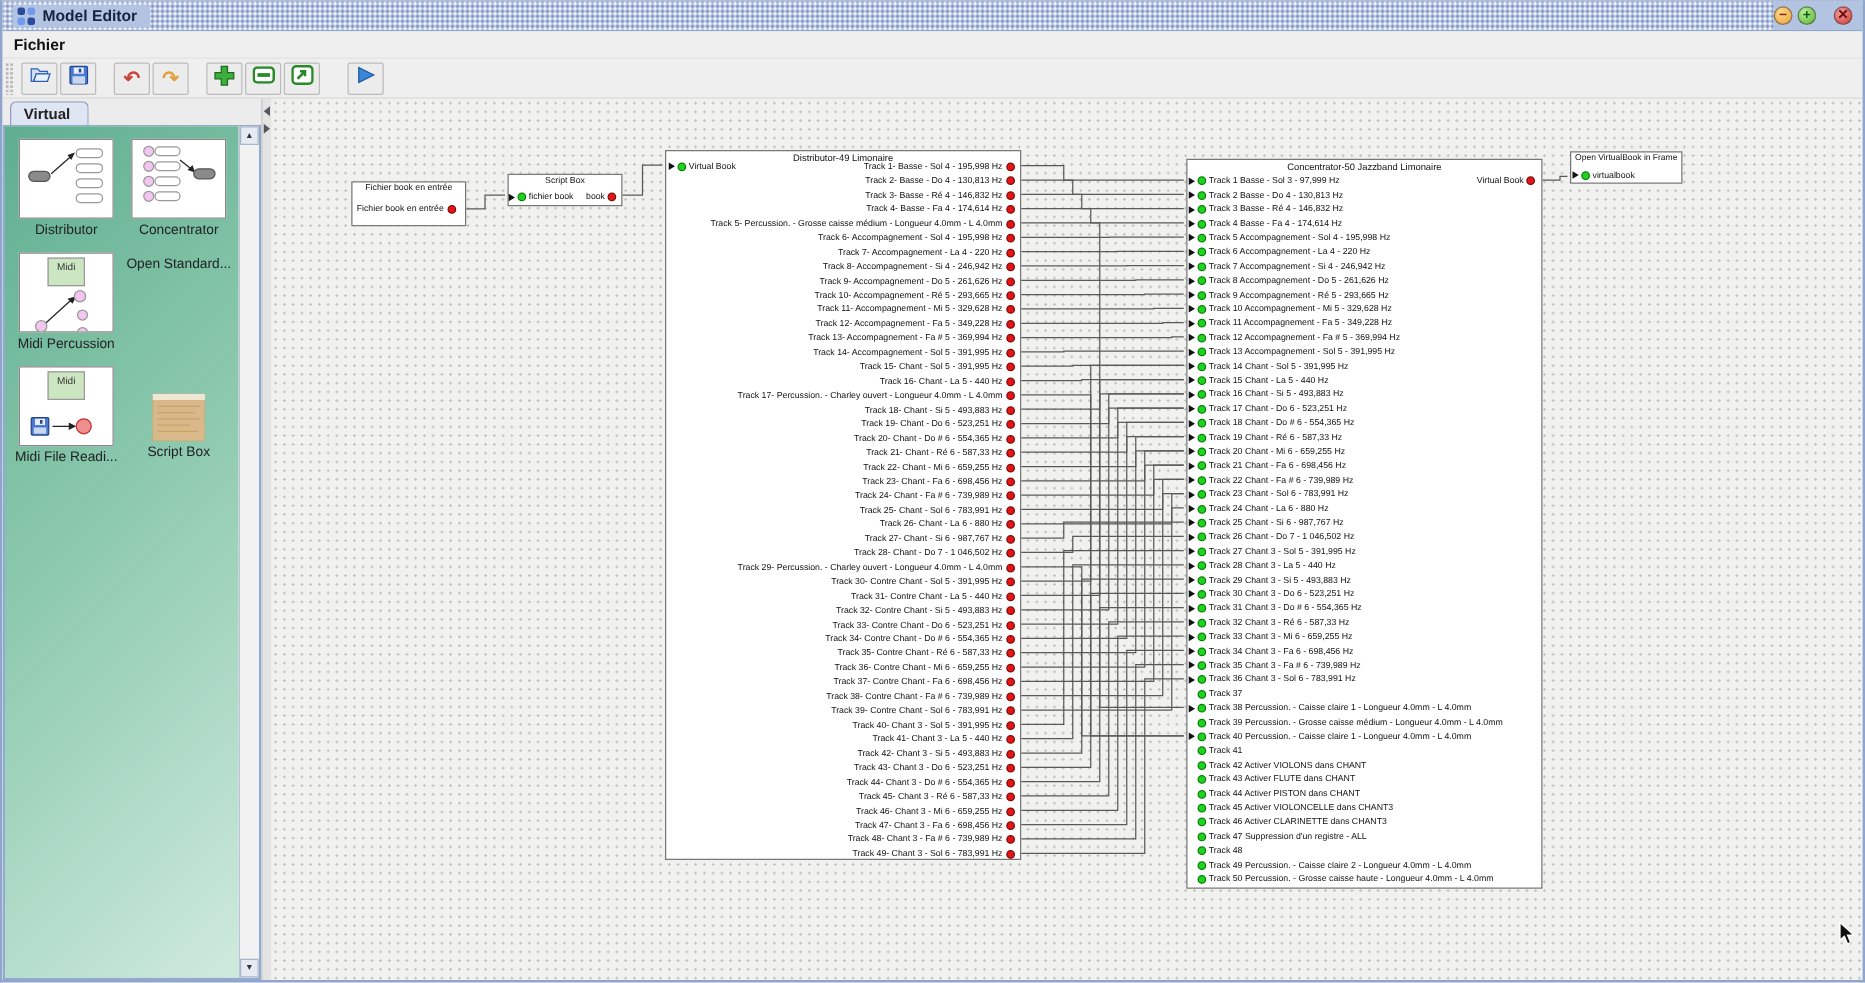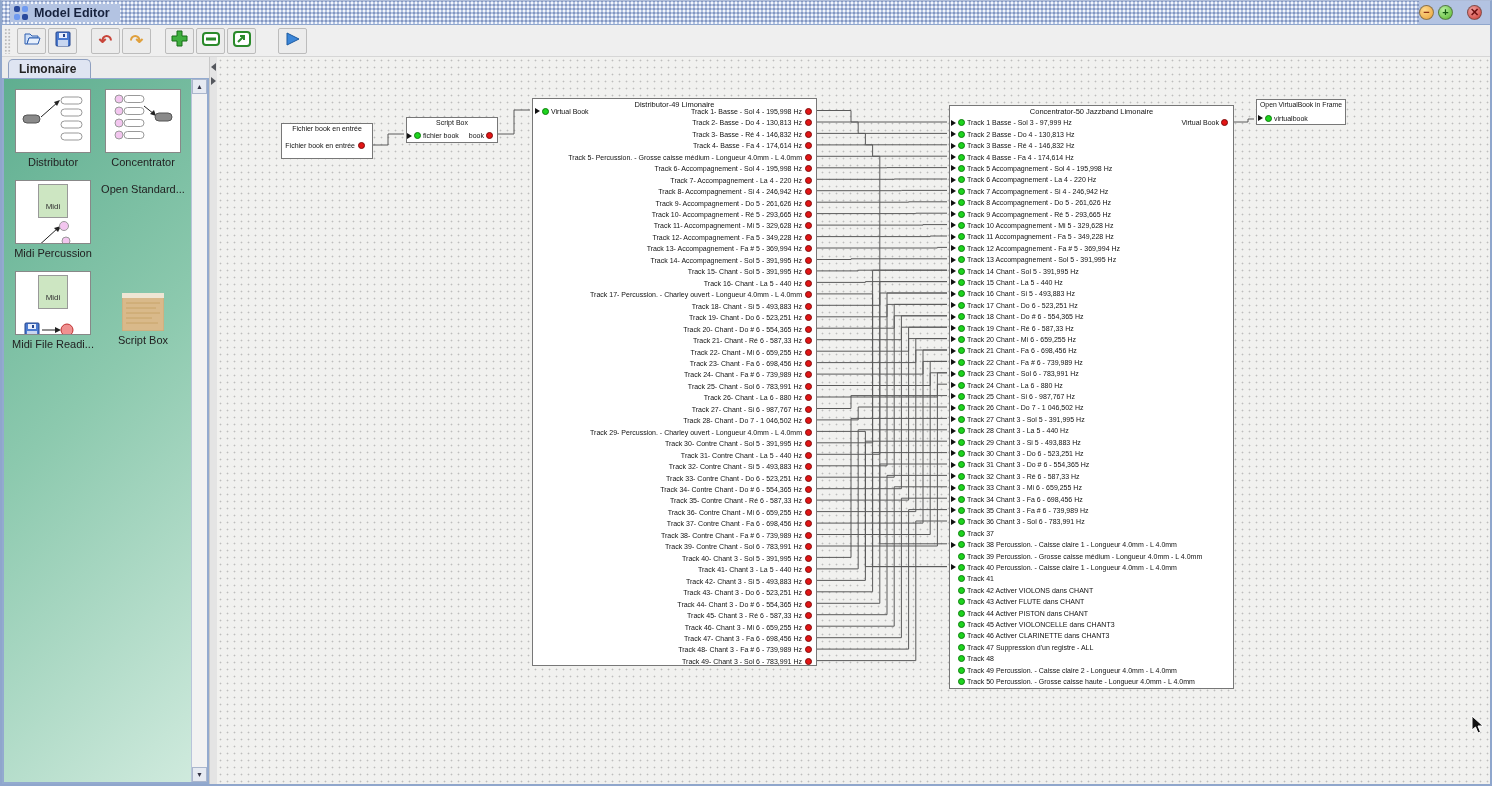--- a/index.html
+++ b/index.html
@@ -43,21 +43,21 @@
   .main { flex:1 1 auto; display:flex; min-height:0; }
   .left-panel { width:207px; flex:0 0 207px; display:flex; flex-direction:column; background:#e8e8e8; }
   .tab-row { height:21px; flex:0 0 21px; display:flex; align-items:flex-end; padding-left:6px; background:#ececec; }
   .tab { background:#dfe5f2; border:1px solid #8fa0c0; border-bottom:none; border-radius:5px 5px 0 0;
          font-size:12px; font-weight:bold; color:#222; padding:2px 14px 2px 10px; }
   .palette-wrap { flex:1; border:2px solid #93aacf; border-top:1px solid #93aacf; background:#fff; display:flex; min-height:0; }
   .palette { flex:1; background:linear-gradient(135deg, #5fae90 0%, #8cc9ae 45%, #cfeadd 100%); padding:10px 2px 0 10px;
              display:flex; flex-wrap:wrap; align-content:flex-start; column-gap:12px; overflow:hidden; }
   .pal-item { width:78px; display:flex; flex-direction:column; align-items:center; margin-bottom:12px; }
   .pal-card { width:76px; height:64px; background:#fff; border:1px solid #888; display:flex; flex-direction:column; align-items:center; }
-  .pal-chip { margin-top:3px; font-size:8px; line-height:11px; height:28px; padding:16px 7px; border:1px solid #999; color:#333; }
+  .pal-chip { margin-top:3px; font-size:8px; line-height:11px; height:28px; padding:1px 7px; border:1px solid #999; color:#333; }
   .chip-midi { background:#cde6c2; } .chip-gui { background:#fed98c; } .chip-script { background:#dccbe6; }
   .pal-label { font-size:11px; color:#222; margin-top:3px; white-space:nowrap; }
   .pal-scroll { width:16px; flex:0 0 16px; background:#f2f2f2; border-left:1px solid #b8c4da; display:flex; flex-direction:column; justify-content:space-between; }
   .scroll-btn { height:15px; background:#e6eaf2; border:1px solid #aab6cc; display:flex; align-items:center; justify-content:center; font-size:7px; color:#334; }
 
   .divider { width:8px; flex:0 0 8px; background:#e4e4e4; border-left:1px solid #c8c8c8; position:relative; }
   .div-arrow { position:absolute; left:1px; width:0; height:0; }
   .div-arrow.left  { top:6px;  border-right:5px solid #55585e; border-top:4px solid transparent; border-bottom:4px solid transparent; }
   .div-arrow.right { top:20px; border-left:5px solid #55585e; border-top:4px solid transparent; border-bottom:4px solid transparent; }
 
@@ -99,20 +99,23 @@
         </span>
       <span class="win-title">Model Editor</span>
     </div>
     <div class="win-buttons">
       <span class="wbtn min">−</span>
       <span class="wbtn max">+</span>
       <span class="wbtn close">✕</span>
     </div>
   </div>
 
+  <div class="menubar">
+    <span class="menu-item">Fichier</span>
+  </div>
 
   <div class="toolbar">
     <div class="tb-handle"></div>
     <div class="tb-group">
       <div class="tb-btn">
           <span>
         <svg width="18" height="16">
               <path d="M2 13 L2 3 L7 3 L9 5 L15 5 L15 7 L6 7 L4 13 Z" fill="#cfe0f8" stroke="#2f5fb0"></path>
               <path d="M4 13 L6 7 L17 7 L15 13 Z" fill="#e8f0fc" stroke="#2f5fb0"></path>
             </svg></span>
@@ -164,21 +167,21 @@
               <path d="M2 2 L14 8 L2 14 Z" fill="#3b86d8" stroke="#1c5aa0"></path>
             </svg></span>
       </div>
     </div>
   </div>
 
   <div class="main">
 
     <div class="left-panel">
       <div class="tab-row">
-        <span class="tab">Limonaire</span>
+        <span class="tab">Virtual</span>
       </div>
       <div class="palette-wrap">
         <div class="palette">
 
           <div class="pal-item">
             <div class="pal-card">
               <svg width="66" height="58">
                 <rect x="3" y="25" width="17" height="8" rx="4" fill="#8a8a8a" stroke="#555"></rect>
                 <line x1="21" y1="27" x2="38" y2="12" stroke="#222"></line>
                   <path d="M40 10 L34 12 L37 16 Z" fill="#222"></path>

